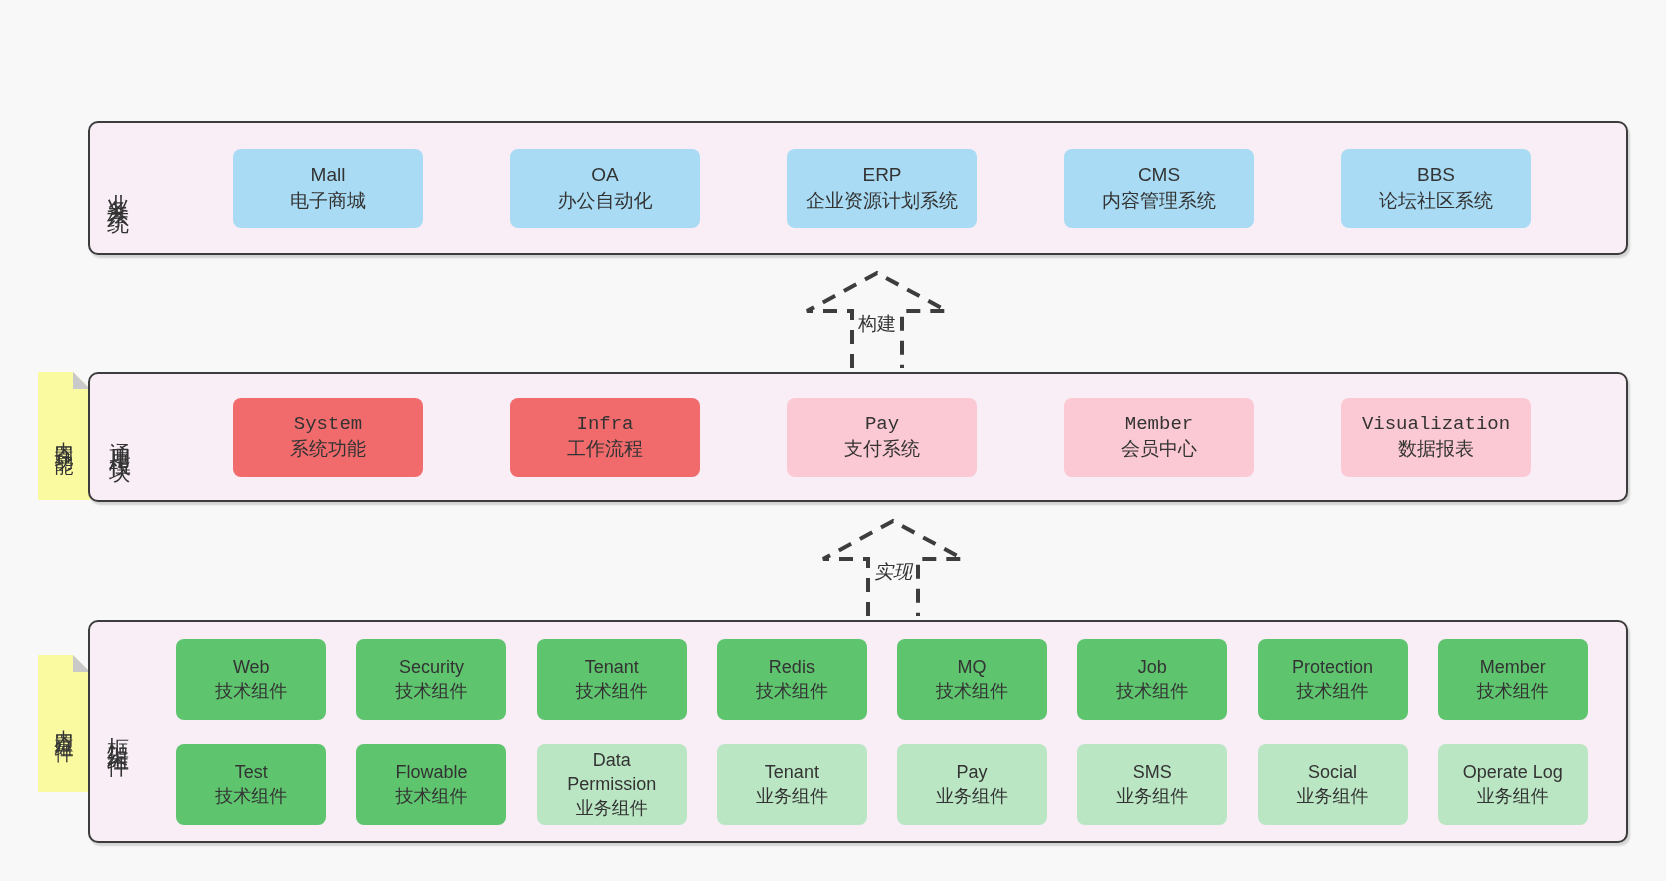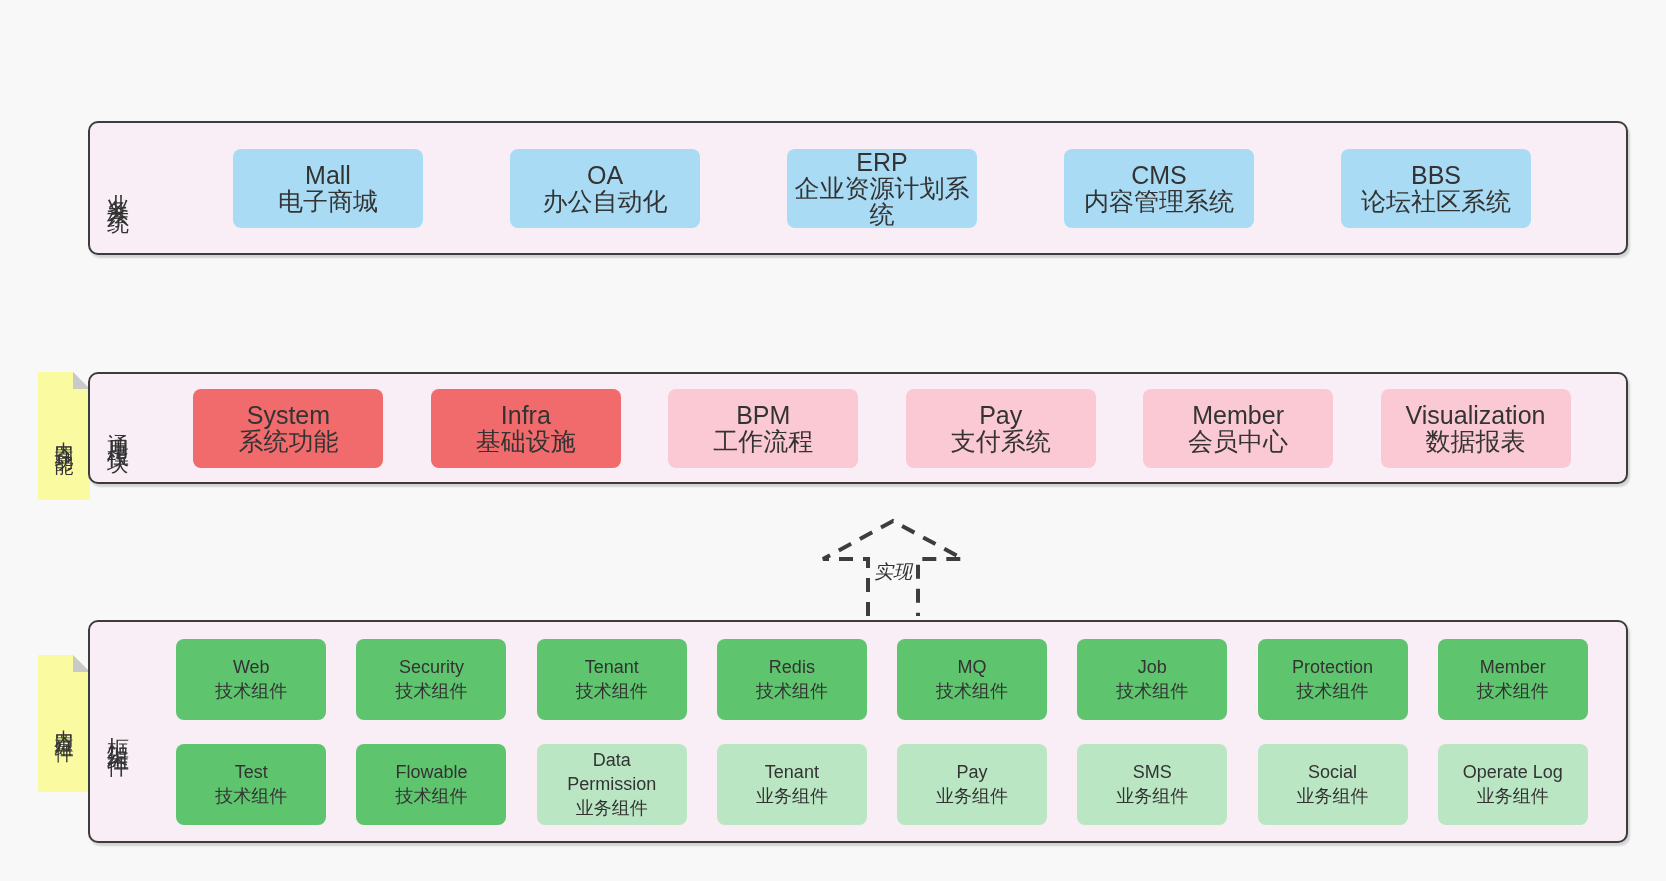--- a/index.html
+++ b/index.html
@@ -3,31 +3,31 @@
 <meta charset="utf-8">
 <style>
   html,body{margin:0;padding:0;}
   body{font-family:"Liberation Sans","DejaVu Sans",sans-serif;background:var(--page_bg,#f8f8f8);}
   #canvas{position:relative;width:1666px;height:881px;overflow:hidden;background:var(--page_bg,#f8f8f8);}
 
   .band{position:absolute;left:88px;width:1540px;background:var(--band_bg,#f9eef6);
         border:2px solid var(--band_border,#3c3c3c);border-radius:10px;
         box-shadow:2px 3px 2px rgba(0,0,0,0.15);display:flex;box-sizing:border-box;z-index:2;}
   .band1{top:121px;height:134px;}
-  .band2{top:372px;height:112px;}
+  .band2{top:372px;height:130px;font-family:Liberation Mono, monospace;}
   .band3{top:620px;height:223px;}
 
   .band-label{width:56px;display:flex;align-items:center;justify-content:center;
               writing-mode:vertical-rl;text-orientation:upright;
               font-size:22px;letter-spacing:6px;color:var(--text,#333);}
   .band-boxes{flex:1;display:flex;align-items:center;justify-content:space-evenly;padding-right:8px;}
 
   .box{border-radius:8px;display:flex;flex-direction:column;align-items:center;justify-content:center;
        text-align:center;color:var(--text,#333);}
-  .band1 .box,.band2 .box{width:190px;height:79px;font-size:25px;line-height:26px;}
+  .band1 .box,.band2 .box{width:190px;height:79px;font-size:19px;line-height:26px;}
   .band3 .box{width:150px;height:81px;font-size:18px;line-height:24px;padding:0 20px;box-sizing:border-box;}
 
   .blue{background:var(--blue,#a9dcf4);}
   .red{background:var(--red,#f16b6d);}
   .pink{background:var(--pink,#fbc9d3);}
   .green{background:var(--green,#5ec46e);}
   .lgreen{background:var(--light_green,#bae6c3);}
 
   .band3-grid{flex:1;display:flex;flex-direction:column;justify-content:center;gap:24px;padding-right:8px;}
   .brow{display:flex;justify-content:space-evenly;}
@@ -75,37 +75,39 @@
         <span>CMS</span>
         <span>内容管理系统</span>
       </div>
       <div class="box blue">
         <span>BBS</span>
         <span>论坛社区系统</span>
       </div>
     </div>
   </div>
 
+  <div class="arrow arrow1">
+    <svg viewBox="0 0 140 95">
+      <path d="M45 95 L45 38 L0 38 L70 0 L140 38 L95 38 L95 95"></path>
+    </svg>
+    <div class="arrow-label">构建</div>
+  </div>
 
   <div class="sticky sticky1">内置功能</div>
   <div class="fold" style="position:absolute;left:73px;top:372px;z-index:1;"></div>
 
   <div class="band band2">
     <div class="band-label">通用模块</div>
     <div class="band-boxes">
       <div class="box red">
         <span>System</span>
         <span>系统功能</span>
       </div>
       <div class="box red">
         <span>Infra</span>
-        <span>基础设施</span>
-      </div>
-      <div class="box pink">
-        <span>BPM</span>
         <span>工作流程</span>
       </div>
       <div class="box pink">
         <span>Pay</span>
         <span>支付系统</span>
       </div>
       <div class="box pink">
         <span>Member</span>
         <span>会员中心</span>
       </div>

